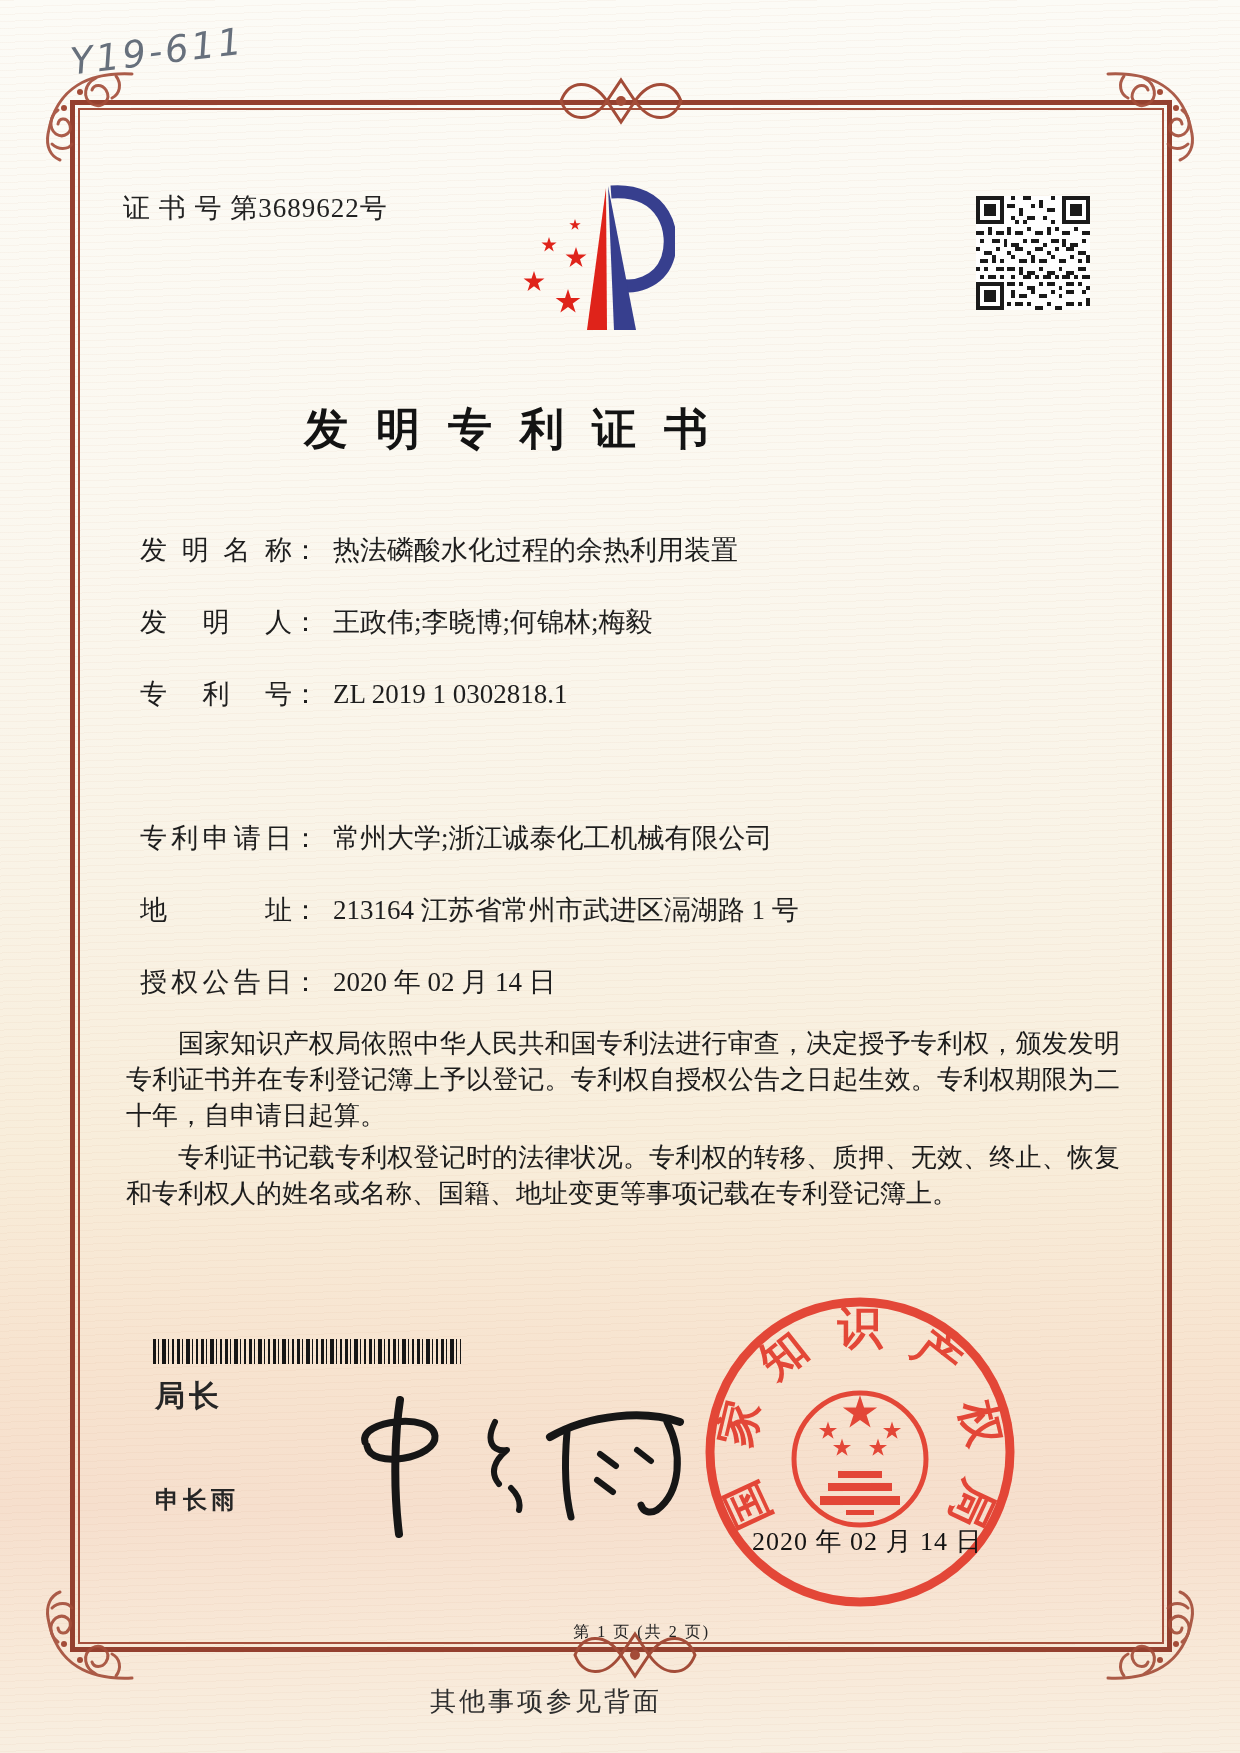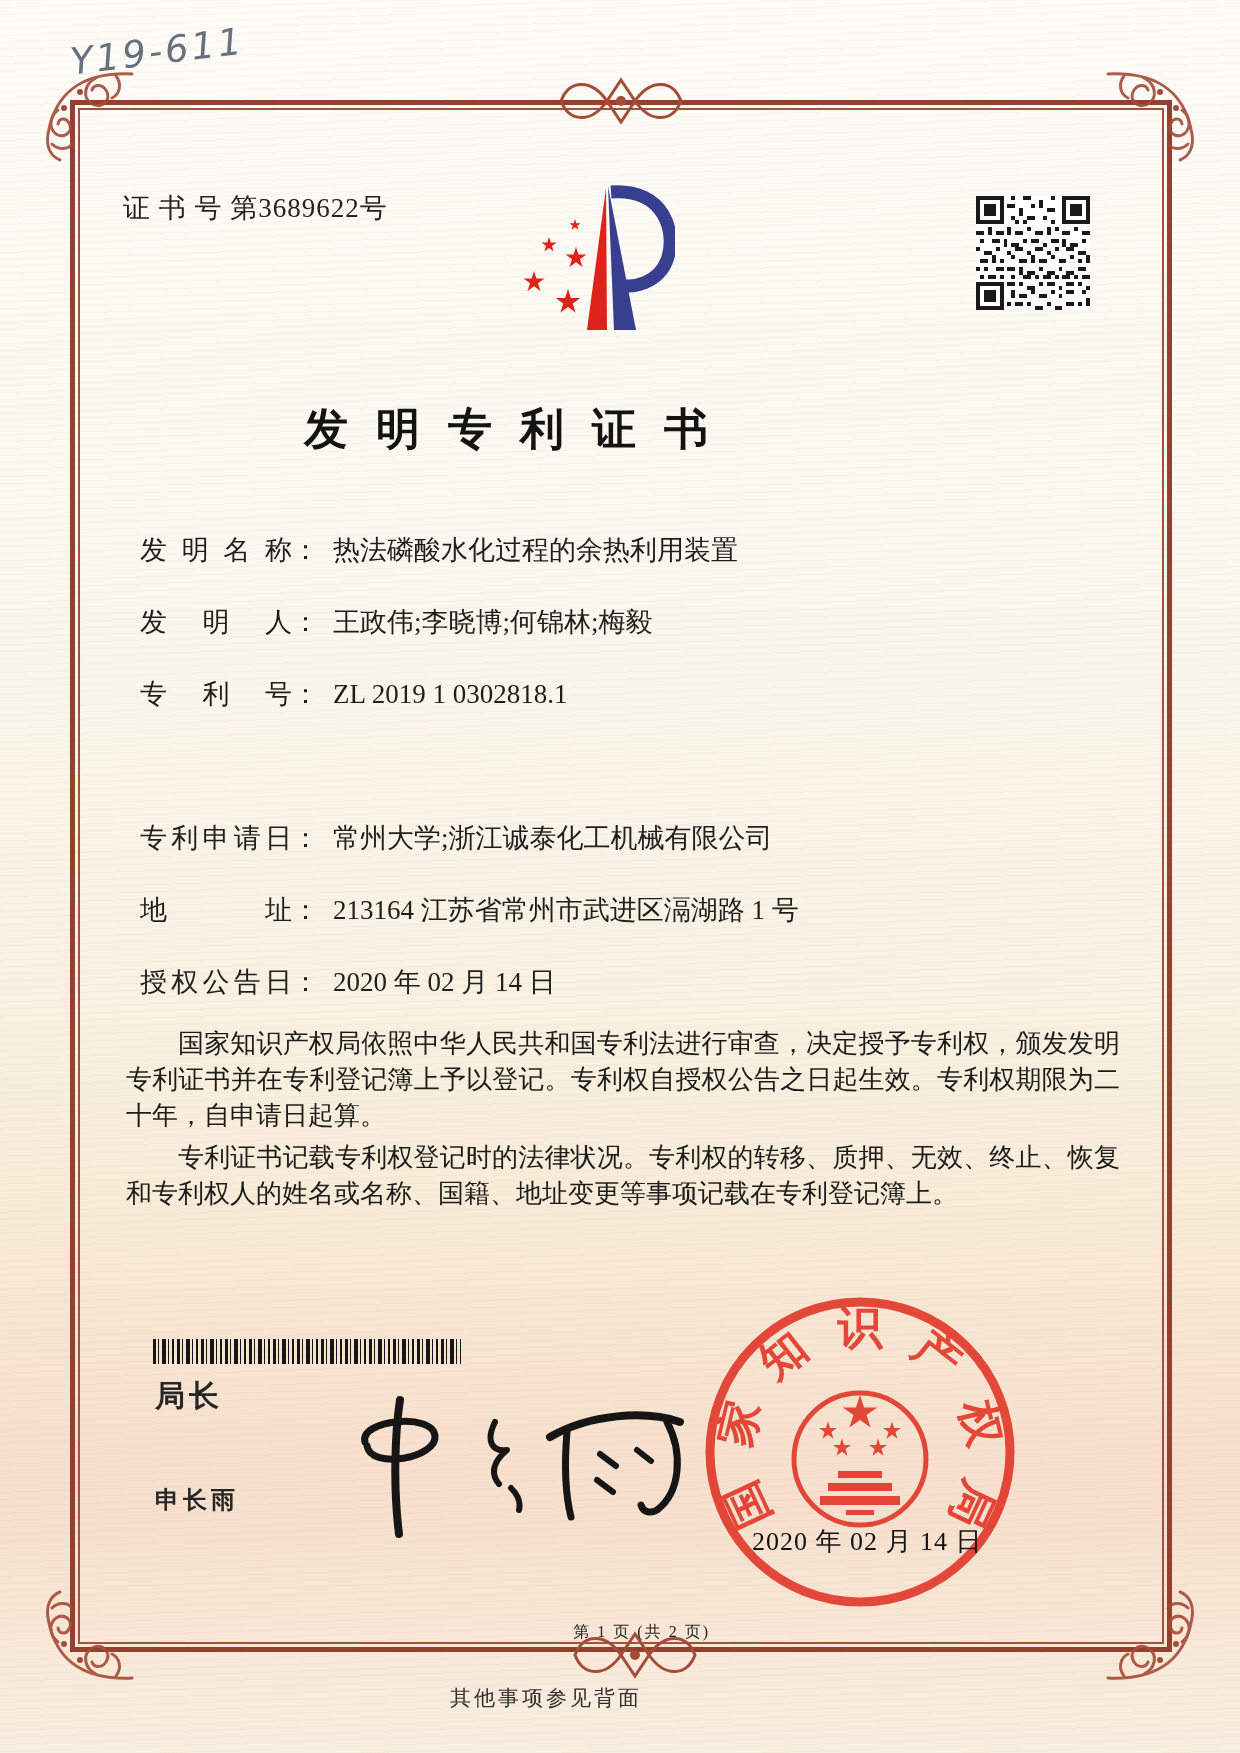--- a/index.html
+++ b/index.html
@@ -55,21 +55,21 @@
     font-size:24px;font-weight:600;letter-spacing:4px;color:#262626;}
   .signature{position:absolute;left:345px;top:1392px;width:340px;height:150px;}
   
   .seal{position:absolute;left:695px;top:1287px;width:330px;height:330px;opacity:.92;}
   .seal text{font-family:"Liberation Serif",serif;font-weight:700;font-size:45px;fill:#e23a2b;}
   .seal-date{position:absolute;left:752px;top:1524px;font-size:26px;letter-spacing:1px;color:#141414;white-space:nowrap;}
   
   .page-indicator{position:absolute;left:410px;top:1606px;width:300px;text-align:right;
     font-size:16px;letter-spacing:2px;color:#242424;margin-top:16px;}
   .back-note{position:absolute;left:406px;top:1684px;width:280px;text-align:center;
-    font-size:21px;letter-spacing:3px;color:#2e2e2e;}
+    font-size:26px;letter-spacing:3px;color:#2e2e2e;}
 </style>
 </head>
 <body>
 
 <div class="page">
   <div class="texture"></div>
 
   <div class="frame">
     <div class="frame-inner"></div>
   </div>

